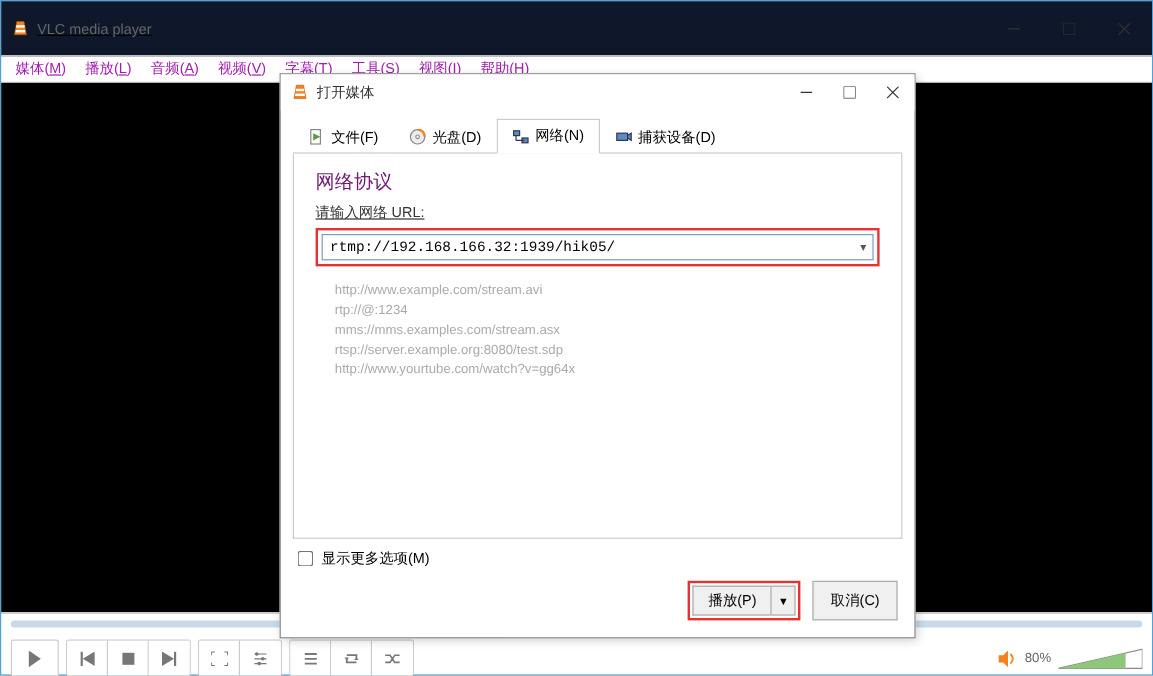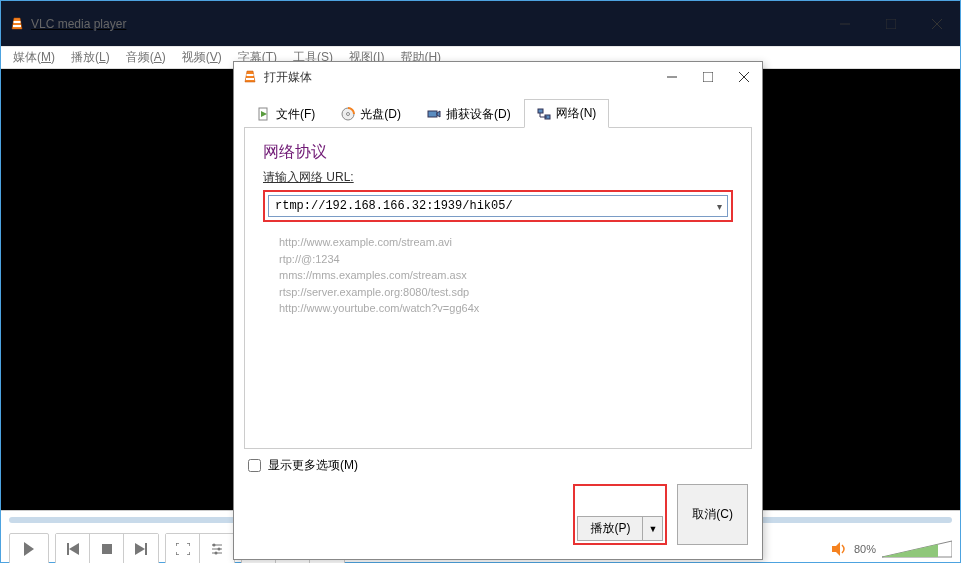--- a/index.html
+++ b/index.html
@@ -8,21 +8,21 @@
 
 .main-window { width: 961px; height: 563px; border: 1px solid #4da3e0; position: relative; background: #fff; }
 .title-bar { height: 46px; background: #0f172a; display: flex; align-items: center; padding-left: 8px; border-bottom: 1px solid #e8e8e8; text-decoration: underline; }
 .title-bar .icon { width: 16px; height: 16px; margin-right: 6px; }
 .title-bar .title { font-size: 12px; color: #666; flex: 1; }
 .win-controls { display: flex; }
 .win-btn { width: 46px; height: 30px; display: flex; align-items: center; justify-content: center; color: #666; cursor: pointer; }
 .win-btn svg { width: 10px; height: 10px; }
 
 .menu-bar { height: 22px; display: flex; align-items: center; padding: 0 4px; border-bottom: 1px solid #ddd; font-size: 12px; }
-.menu-item { padding: 2px 8px; color: #737373; cursor: pointer; }
+.menu-item { padding: 2px 8px; color: #a21caf; cursor: pointer; }
 .menu-item u { text-decoration: underline; }
 
 .video-area { background: #000; height: 442px; position: relative; border-bottom: 1px solid #ccc; }
 
 .seek-bar { height: 18px; display: flex; align-items: center; padding: 2px 8px; }
 .seek-track { flex: 1; height: 6px; background: #c8daea; border-radius: 3px; }
 
 .controls-bar { height: 40px; display: flex; align-items: center; padding: 4px 8px; gap: 6px; }
 .ctrl-btn { width: 34px; height: 30px; border: 1px solid #ccc; background: #fff; display: flex; align-items: center; justify-content: center; cursor: pointer; border-radius: 2px; }
 .ctrl-btn.big { width: 40px; height: 32px; }
@@ -56,21 +56,21 @@
 .url-input-inner { position: relative; }
 .url-dd { position: absolute; right: 6px; top: 50%; transform: translateY(-50%); font-size: 10px; color: #555; pointer-events: none; }
 
 .examples { font-family: "Courier New", monospace; font-size: 11px; color: #aaa; line-height: 1.5; padding-left: 16px; min-height: 200px; }
 
 .more-options { display: flex; align-items: center; gap: 7px; font-size: 12px; padding: 8px 4px; }
 .more-options input { width: 13px; height: 13px; }
 
 .dialog-buttons { display: flex; justify-content: flex-end; gap: 10px; padding: 2px 4px 4px 4px; }
 .btn-wrap-red { border: 2px solid #e83232; padding: 2px; display: inline-flex; }
-.btn-split { display: flex; margin-top: 28px; }
+.btn-split { display: flex; }
 .btn { border: 1px solid #aaa; background: #f0f0f0; font-size: 12px; padding: 3px 12px; cursor: pointer; }
 .btn.main { border-right: none; }
 .btn.dd { padding: 3px 5px; font-size: 9px; }
 .btn.cancel { padding: 3px 14px; }
 
 svg { display: block; }
 </style>
 </head>
 <body>
 
@@ -247,40 +247,40 @@
         <div class="tab">
           <span class="tab-icon">
               <svg viewBox="0 0 14 14">
                 <circle cx="7" cy="7" r="6" fill="#eee" stroke="#888"></circle>
                 <circle cx="7" cy="7" r="1.5" fill="#fff" stroke="#888"></circle>
                 <path d="M7,1 A6,6 0 0,1 13,7" fill="none" stroke="#f58220" stroke-width="2"></path>
               </svg>
             </span>
           <span>光盘(D)</span>
         </div>
-        <div class="tab">
-          <span class="tab-icon">
-              <svg viewBox="0 0 14 14">
-                <rect x="1" y="4" width="9" height="6" fill="#5a8cc0" stroke="#335"></rect>
-                <polygon points="10,6 13,4 13,10 10,8" fill="#5a8cc0" stroke="#335"></polygon>
-              </svg>
-            </span>
-          <span>捕获设备(D)</span>
-        </div>
         <div class="tab active">
           <span class="tab-icon">
               <svg viewBox="0 0 14 14">
                 <rect x="1" y="2" width="5" height="4" fill="#5a8cc0" stroke="#335"></rect>
                 <rect x="8" y="8" width="5" height="4" fill="#5a8cc0" stroke="#335"></rect>
                 <line x1="3" y1="6" x2="3" y2="10" stroke="#335"></line>
                 <line x1="3" y1="10" x2="10" y2="10" stroke="#335"></line>
               </svg>
             </span>
           <span>网络(N)</span>
         </div>
+        <div class="tab">
+          <span class="tab-icon">
+              <svg viewBox="0 0 14 14">
+                <rect x="1" y="4" width="9" height="6" fill="#5a8cc0" stroke="#335"></rect>
+                <polygon points="10,6 13,4 13,10 10,8" fill="#5a8cc0" stroke="#335"></polygon>
+              </svg>
+            </span>
+          <span>捕获设备(D)</span>
+        </div>
       </div>
 
       <div class="tab-content">
         <div class="fieldset-label">网络协议</div>
         <div class="url-label">请输入网络 URL:</div>
         <div class="url-input-wrap">
           <div class="url-input-inner">
             <input type="text" class="url-input" value="rtmp://192.168.166.32:1939/hik05/" style="">
             <span class="url-dd">▾</span>
           </div>

